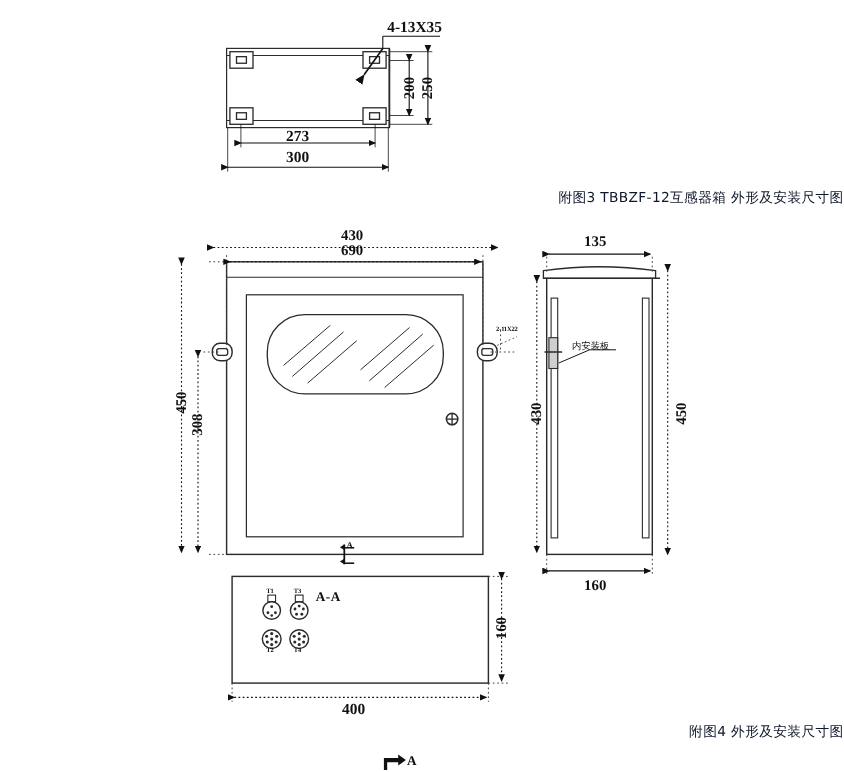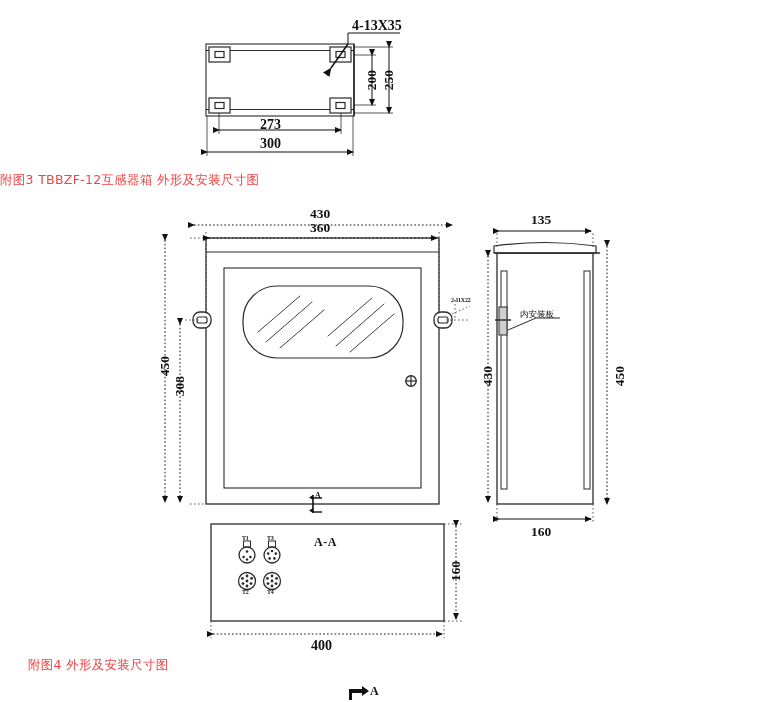--- a/index.html
+++ b/index.html
@@ -4,23 +4,23 @@
 <style>
   html,body{margin:0;padding:0;background:#ffffff;}
   body{
     width:767px;height:702px;position:relative;overflow:hidden;
     font-family:"Liberation Serif", serif;
     color:#1a1a1a;
   }
   .sheet{position:absolute;inset:0;text-decoration:underline;}
   svg.draw{position:absolute;left:0;top:0;width:767px;height:702px;overflow:visible;}
   .cap{
-    position:absolute;text-align:left;white-space:nowrap;
+    position:absolute;text-align:right;white-space:nowrap;
     font-family:"DejaVu Sans", sans-serif;
-    color:#ef4444;
+    color:#0f172a;
   }
   .cap3{left:0;right:0;top:172px;font-size:12.5px;letter-spacing:.3px;}
   .cap4{left:0;right:0;top:657px;font-size:12.5px;letter-spacing:.3px;margin-left:28px;}
   .dimtxt{
     position:absolute;white-space:nowrap;
     font-family:"Liberation Serif", serif;
     font-weight:700;color:#111;
   }
   .vtxt{transform-origin:50% 50%;transform:rotate(-90deg);}
   .tiny{font-size:6px;font-weight:700;letter-spacing:-.2px;}
@@ -277,33 +277,33 @@
 
   <div class="dimtxt" style="left:352px;top:18px;font-size:14px;">4-13X35</div>
   <div class="dimtxt vtxt" style="left:358px;top:72px;font-size:13.5px;width:28px;text-align:center;">200</div>
   <div class="dimtxt vtxt" style="left:375px;top:72px;font-size:13.5px;width:28px;text-align:center;">250</div>
   <div class="dimtxt" style="left:260px;top:117px;font-size:14px;">273</div>
   <div class="dimtxt" style="left:260px;top:136px;font-size:14px;">300</div>
 
   <div class="cap cap3">附图3 TBBZF-12互感器箱 外形及安装尺寸图</div>
 
   <div class="dimtxt" style="left:310px;top:206px;font-size:13.5px;">430</div>
-  <div class="dimtxt" style="left:310px;top:220px;font-size:13.5px;">360</div>
+  <div class="dimtxt" style="left:310px;top:220px;font-size:13.5px;">690</div>
   <div class="dimtxt vtxt" style="left:151px;top:358px;font-size:13.5px;width:28px;text-align:center;">450</div>
   <div class="dimtxt vtxt" style="left:166px;top:378px;font-size:13.5px;width:28px;text-align:center;">308</div>
   <div class="dimtxt tiny" style="left:451px;top:297px;">2-11X22</div>
   <div class="secA" style="left:315px;top:491px;font-size:8px;">A</div>
 
   <div class="dimtxt" style="left:531px;top:212px;font-size:13.5px;">135</div>
   <div class="dimtxt" style="left:531px;top:524px;font-size:13.5px;">160</div>
   <div class="dimtxt vtxt" style="left:474px;top:368px;font-size:13.5px;width:28px;text-align:center;">430</div>
   <div class="dimtxt vtxt" style="left:606px;top:368px;font-size:13.5px;width:28px;text-align:center;">450</div>
   <div class="lbl-cn" style="left:510px;top:309px;">内安装板</div>
 
-  <div class="dimtxt" style="left:314px;top:535px;font-size:12px;letter-spacing:.5px;">A-A</div>
+  <div class="dimtxt" style="left:287px;top:535px;font-size:12px;letter-spacing:.5px;">A-A</div>
   <div class="dimtxt" style="left:311px;top:638px;font-size:14px;">400</div>
   <div class="dimtxt vtxt" style="left:442px;top:563px;font-size:13.5px;width:28px;text-align:center;">160</div>
 
   <div class="dimtxt tiny" style="left:242px;top:535px;">T1</div>
   <div class="dimtxt tiny" style="left:267px;top:535px;">T3</div>
   <div class="dimtxt tiny" style="left:242px;top:589px;">T2</div>
   <div class="dimtxt tiny" style="left:267px;top:589px;">T4</div>
 
   <div class="cap cap4">附图4 外形及安装尺寸图</div>
 

